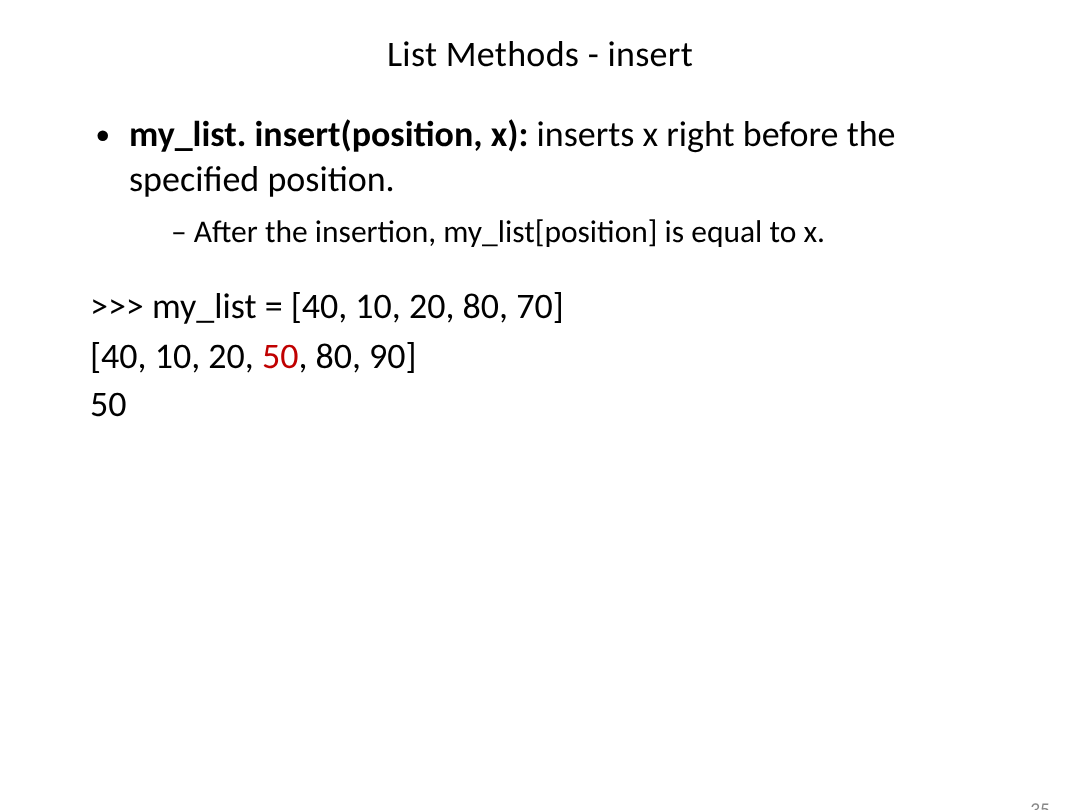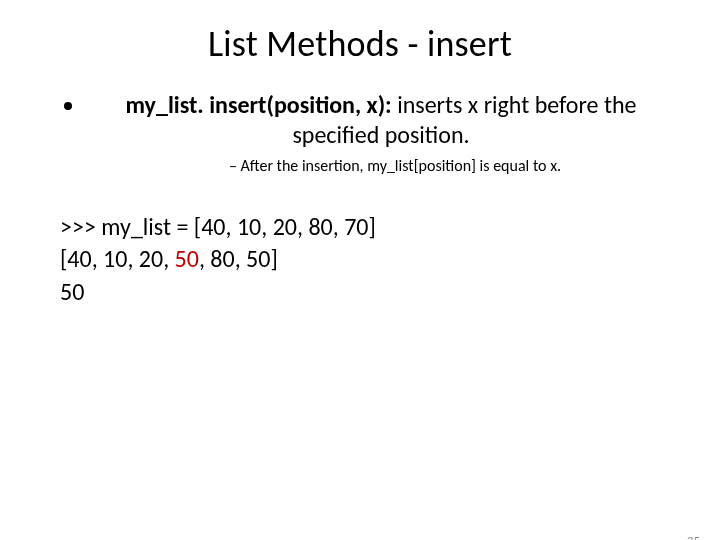--- a/index.html
+++ b/index.html
@@ -12,54 +12,53 @@
     color: #000;
   }
   .slide {
     position: relative;
     width: 720px;
     height: 540px;
     box-sizing: border-box;
   }
   .title {
     text-align: center;
-    font-size: 36px;
+    font-size: 24px;
     font-weight: 400;
     margin-top: 22px;
     margin-bottom: 24px;
     letter-spacing: 0.2px;
   }
   .content {
     padding: 0 40px 0 60px;
   }
   ul.level1 {
     list-style: disc;
     margin: 4px;
     padding-left: 22px;
-    text-align: center;
   }
   ul.level1 > li {
     font-size: 24px;
     line-height: 1.25;
     margin-bottom: 4px;
   }
   ul.level2 {
     list-style: none;
     margin: 6px 0 0 0;
     padding-left: 28px;
   }
   ul.level2 > li {
-    font-size: 16px;
+    font-size: 21px;
     line-height: 1.3;
   }
   ul.level2 > li::before {
     content: "–  ";
   }
   .codeblock {
-    margin-top: 34px;
+    margin-top: 21px;
     padding-left: 0px;
     font-size: 24px;
     line-height: 1.35;
   }
   .codeblock .line { white-space: pre; }
   .red { color: #c00000; }
   .pagenum {
     position: absolute;
     right: 20px;
     bottom: 14px;
@@ -80,19 +79,19 @@
       <li>
         <span class="b">my_list. insert(position, x):</span><span> inserts x right before the specified position.</span>
         <ul class="level2">
           <li>After the insertion, my_list[position] is equal to x.</li>
         </ul>
       </li>
     </ul>
 
     <div class="codeblock">
       <div class="line">&gt;&gt;&gt; my_list = [40, 10, 20, 80, 70]</div>
-      <div class="line"><span>[40, 10, 20, </span><span class="red">50</span><span>, 80, 50]</span></div>
+      <div class="line"><span>[40, 10, 20, </span><span class="red">50</span><span>, 80, 90]</span></div>
       <div class="line">50</div>
     </div>
   </div>
 
   <div class="pagenum">35</div>
 </div>
 
 </body></html>

